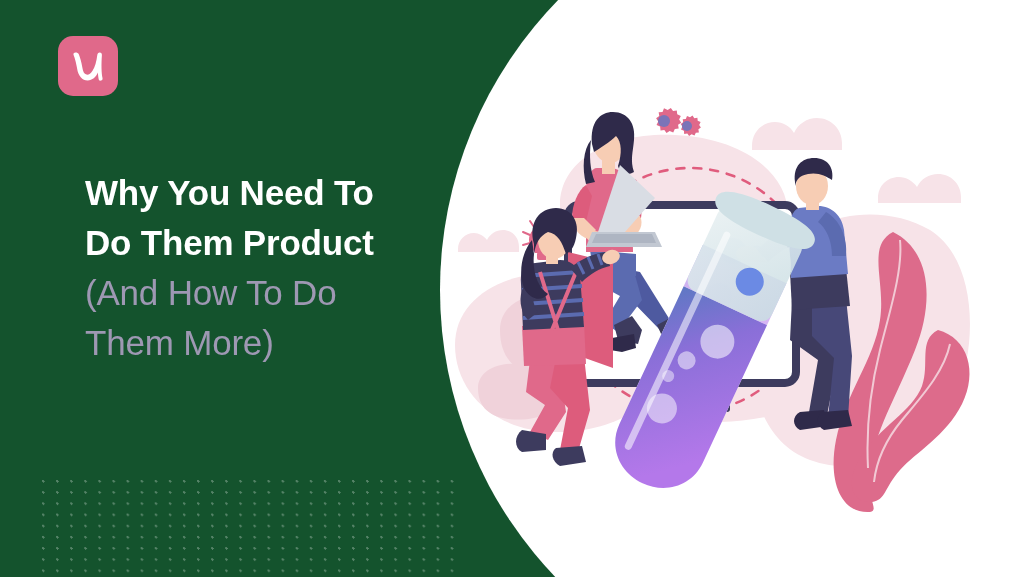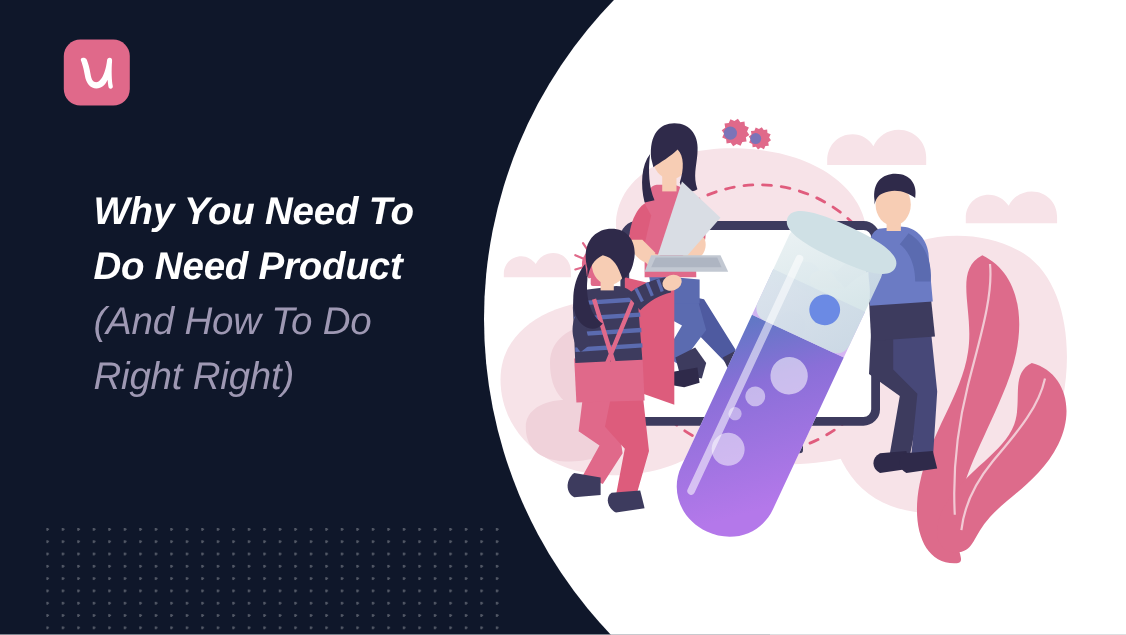--- a/index.html
+++ b/index.html
@@ -8,22 +8,21 @@
     background: #ffffff;
   }
   body {
     font-family: "Liberation Sans", sans-serif;
   }
   #banner {
     position: relative;
     width: 1024px;
     height: 577px;
     overflow: hidden;
-    background: #0f172a;
-    font-style: italic;
+    background: #14532d;
   }
   
   .white-blob {
     position: absolute;
     left: 440px;
     top: -125px;
     width: 830px;
     height: 830px;
     background: #ffffff;
     border-radius: 50%;
@@ -101,23 +100,23 @@
   <div class="dot-grid"></div>
 
   <div class="logo">
     <svg width="60" height="60" viewBox="0 0 60 60">
       <path d="M17.5 16.5 C16 16.5 15 17.6 15.6 19 C16.4 21 18.2 26.5 19.1 32.5 C20.2 40 24.3 44.5 29.6 44.5 C34.3 44.5 38 41.2 39.8 36.6 C40.1 39.5 40.4 42 40.7 43.2 C41 44.4 41.9 44.9 43 44.6 C44.2 44.3 44.8 43.2 44.5 41.9 C43.5 37.5 43.2 28 43.9 19.2 C44 17.6 43.2 16.6 41.8 16.5 C40.4 16.4 39.5 17.3 39.3 18.9 C38.6 25 36.9 31.2 34.5 34.8 C32.6 37.7 30.5 39.1 28.4 38.6 C26.2 38.1 25 35.8 24.3 31.3 C23.5 26 22 21.2 20.9 18.4 C20.3 17 19 16.5 17.5 16.5 Z" fill="#ffffff"></path>
     </svg>
   </div>
 
   <div class="headline">
     <p class="main">Why You Need To</p>
-    <p class="main">Do Need Product</p>
+    <p class="main">Do Them Product</p>
     <p class="sub">(And How To Do</p>
-    <p class="sub">Right Right)</p>
+    <p class="sub">Them More)</p>
   </div>
 
   <svg class="illu" viewBox="0 0 1024 577">
     <defs>
       <clipPath id="circClip">
         <circle cx="855" cy="290" r="415"></circle>
       </clipPath>
       <linearGradient id="tubeLiquid" x1="0" y1="0" x2="0.4" y2="1">
         <stop offset="0%" stop-color="#5f78c4"></stop>
         <stop offset="35%" stop-color="#8a6fd8"></stop>

